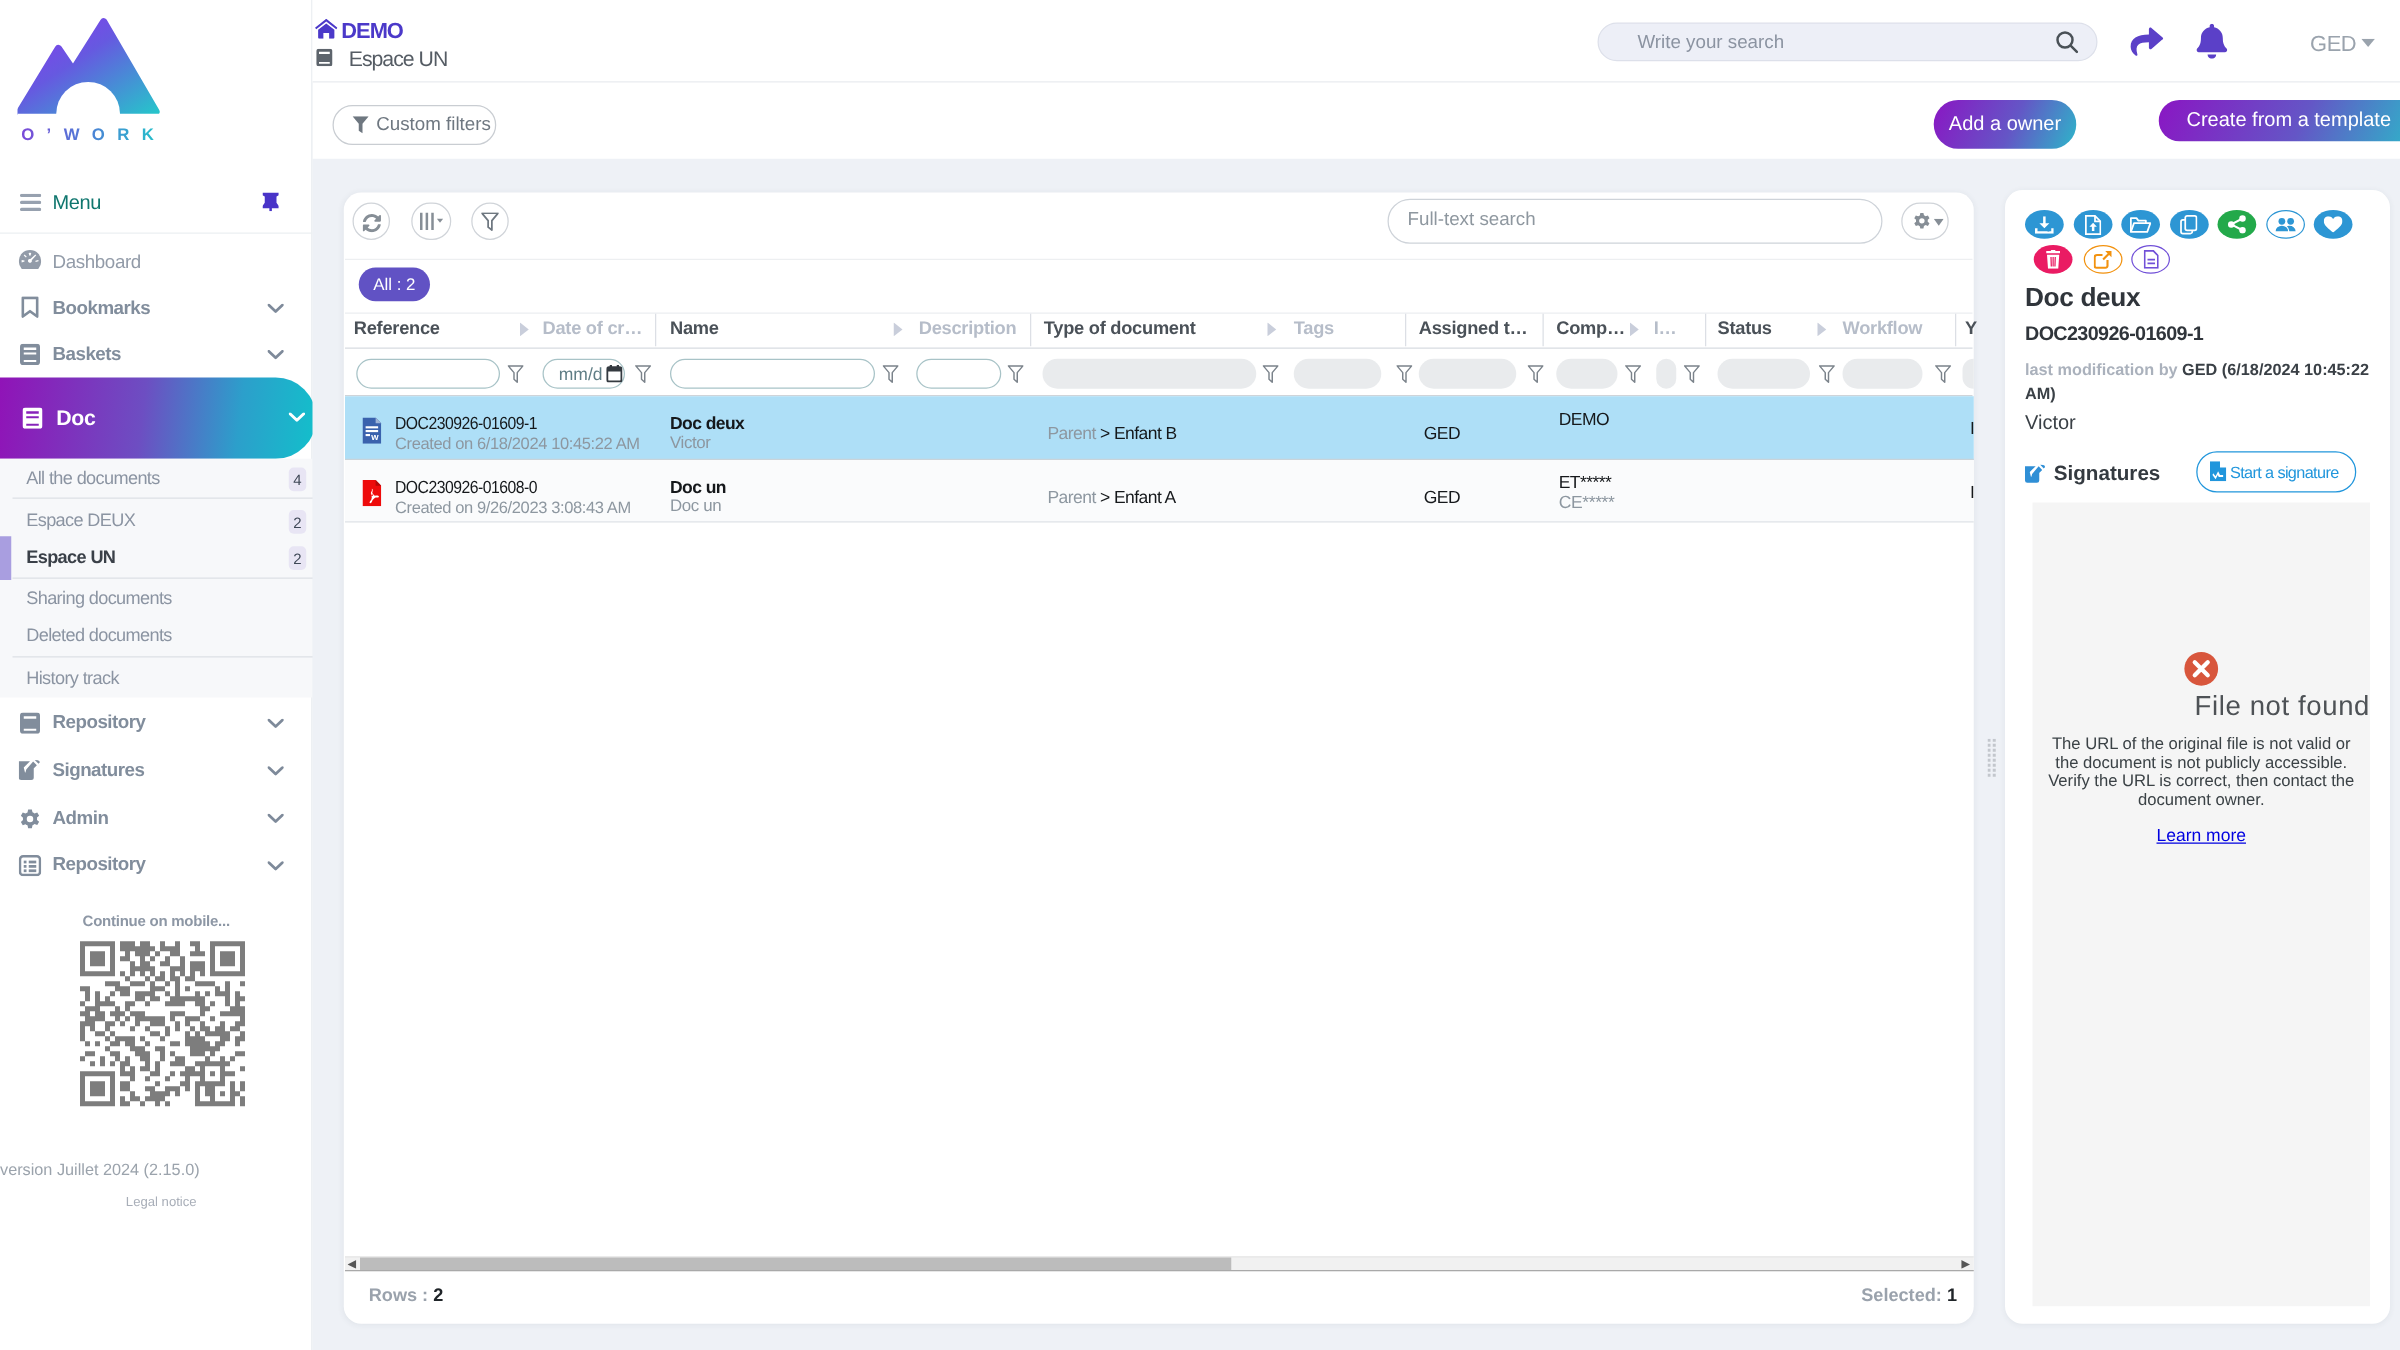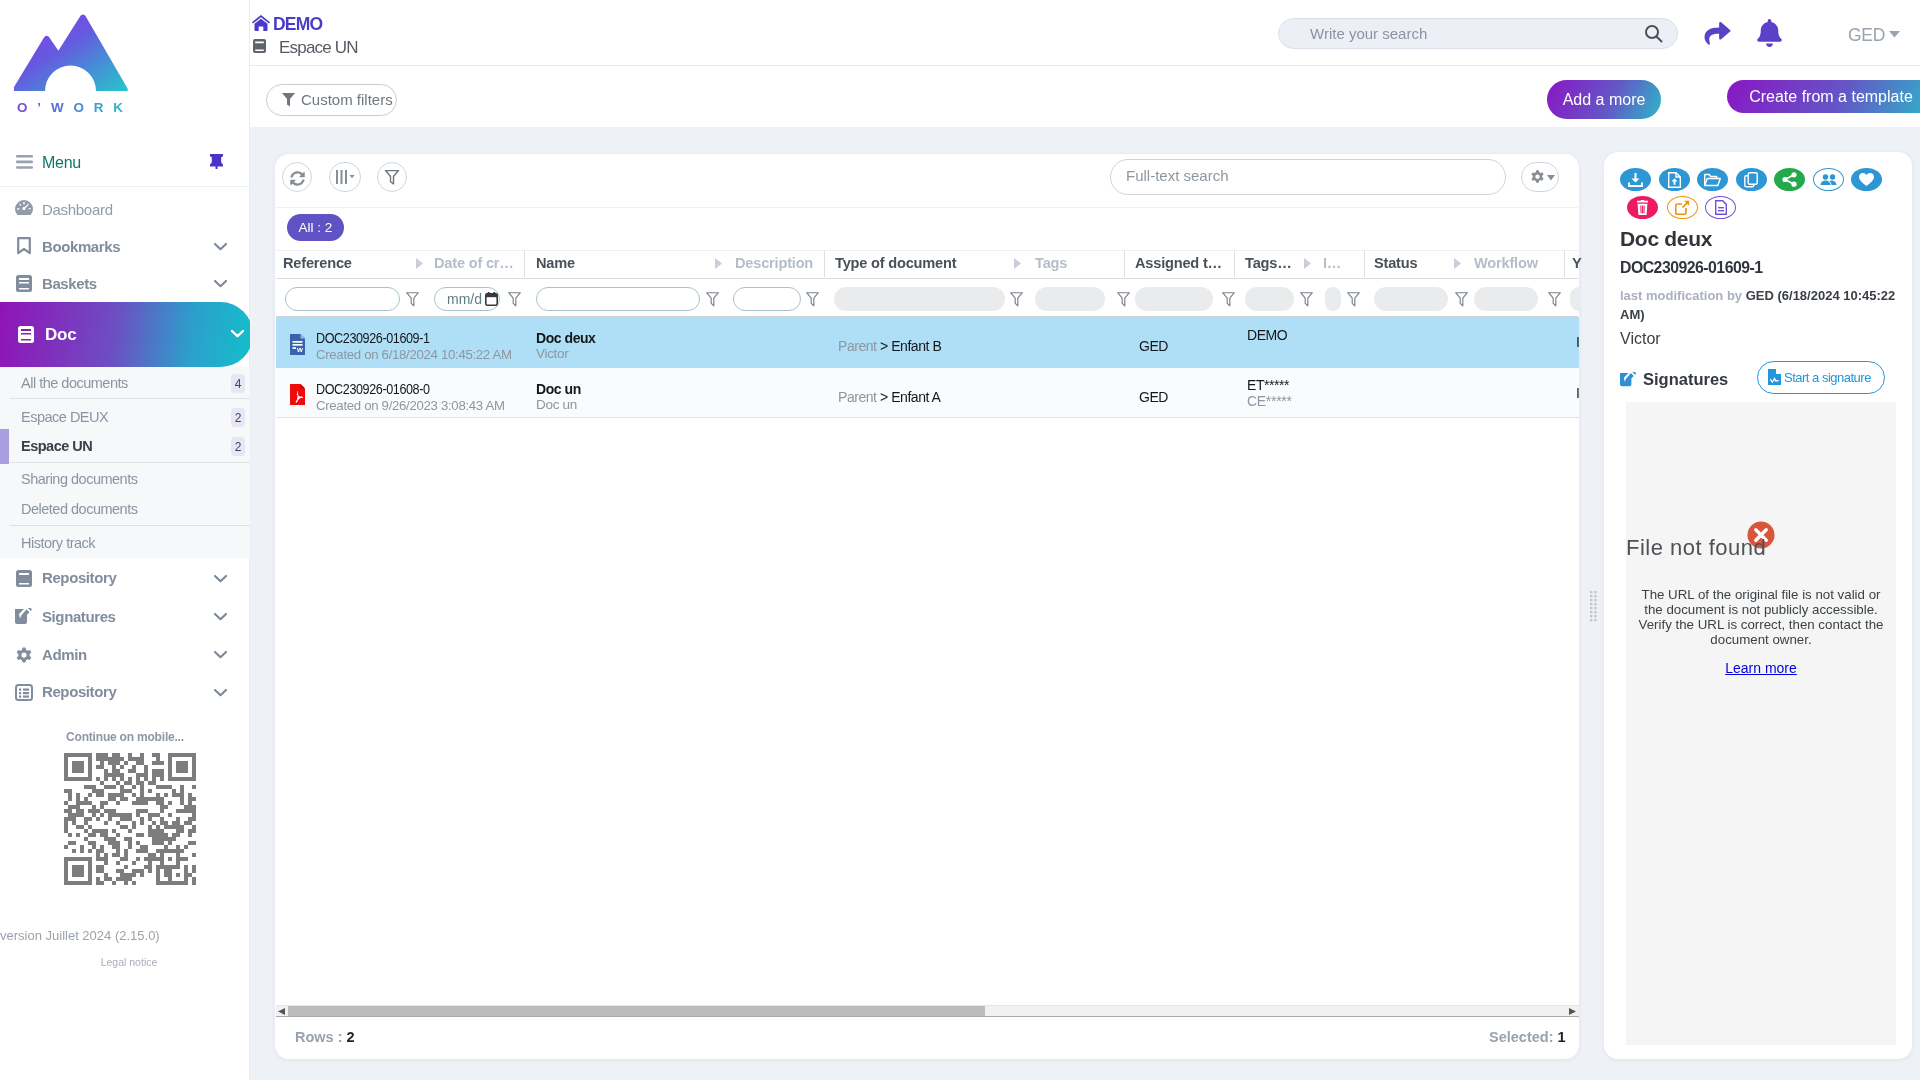--- a/index.html
+++ b/index.html
@@ -179,21 +179,21 @@
 <div class="abs" style="left:1848px;top:25px;font-size:17.5px;letter-spacing:-0.3px;color:#9aa3ad">GED</div>
 <svg class="abs" style="left:1889px;top:31px" width="11" height="7" viewBox="0 0 11 7" fill="#9aa3ad">
     <path d="M0,0 h11 l-5.5,6.5 z"></path>
   </svg>
 
 <div class="abs" style="left:266px;top:84px;width:131px;height:32px;border:1px solid #c9cdd2;border-radius:16px;background:#fff"></div>
 <svg class="abs" style="left:282px;top:93px" width="13" height="14" viewBox="0 0 13 14" fill="#6e7780">
     <path d="M0,0 h13 L8,6 v7.5 L5,11.5 V6 z"></path>
   </svg>
 <div class="abs" style="left:301px;top:91px;font-size:15px;color:#6e7780">Custom filters</div>
-<div class="gradbtn" style="left:1547px;top:80px;width:114px;height:39px">Add a more</div>
+<div class="gradbtn" style="left:1547px;top:80px;width:114px;height:39px">Add a owner</div>
 <div class="gradbtn" style="left:1727px;top:80px;width:208px;height:33px">Create from a template</div>
 
 <div class="content-bg"></div>
 
 <svg class="abs" style="left:1590px;top:591px" width="7" height="31" viewBox="0 0 7 31" fill="#c3c7cd">
     <rect x="0" y="0" width="2.4" height="2.4"></rect>
     <rect x="4.2" y="0" width="2.4" height="2.4"></rect>
     <rect x="0" y="4" width="2.4" height="2.4"></rect>
     <rect x="4.2" y="4" width="2.4" height="2.4"></rect>
     <rect x="0" y="8" width="2.4" height="2.4"></rect>
@@ -241,21 +241,21 @@
 </div>
 
 <div class="abs" style="left:276px;top:250px;width:1302px;height:1px;background:#eceef1"></div>
 <div class="colh" style="left:283px;top:255px">Reference</div>
 <div class="colh g" style="left:434px;top:255px">Date of cr…</div>
 <div class="colh" style="left:536px;top:255px">Name</div>
 <div class="colh g" style="left:735px;top:255px">Description</div>
 <div class="colh" style="left:835px;top:255px">Type of document</div>
 <div class="colh g" style="left:1035px;top:255px">Tags</div>
 <div class="colh" style="left:1135px;top:255px">Assigned t…</div>
-<div class="colh" style="left:1245px;top:255px">Tags…</div>
+<div class="colh" style="left:1245px;top:255px">Comp…</div>
 <div class="colh g" style="left:1323px;top:255px">I…</div>
 <div class="colh" style="left:1374px;top:255px">Status</div>
 <div class="colh g" style="left:1474px;top:255px">Workflow</div>
 <div class="colh" style="left:1572px;top:255px">Y</div>
 <svg class="sarr" style="left:415px" width="9" height="11" viewBox="0 0 9 11" fill="#c9cedb">
     <path d="M1,0 l7,5.5 -7,5.5 z"></path>
   </svg>
 <svg class="sarr" style="left:714px" width="9" height="11" viewBox="0 0 9 11" fill="#c9cedb">
     <path d="M1,0 l7,5.5 -7,5.5 z"></path>
   </svg>
@@ -452,15 +452,15 @@
 <div class="abs" style="left:1757px;top:361px;width:128px;height:33px;border:1px solid #2196dc;border-radius:17px"></div>
 <svg class="abs" style="left:1768px;top:369px" width="13" height="16" viewBox="0 0 13 16" fill="#2196dc">
     <path d="M0,0 h8 l5,5 v11 H0 z M8,0 v5 h5 z M2.5,9.5 l2,2.5 2,-4 1.5,3 h2.5 v1.5 h-3.5 l-.8,-1.6 -1.7,3.4 -2.5,-3.3 z" fill-rule="evenodd"></path>
   </svg>
 <div class="abs" style="left:1784px;top:370px;font-size:13px;letter-spacing:-0.5px;color:#2196dc">Start a signature</div>
 <div class="abs" style="left:1626px;top:402px;width:270px;height:643px;background:#f5f5f5"></div>
 <svg class="abs" style="left:1747px;top:521px" width="28" height="28" viewBox="0 0 28 28">
     <circle cx="14" cy="14" r="13.5" fill="#d8563c"></circle>
     <path d="M8.8,8.8 L19.2,19.2 M19.2,8.8 L8.8,19.2" stroke="#fff" stroke-width="3.4" stroke-linecap="round"></path>
   </svg>
-<div class="abs" style="left:1626px;top:535px;width:270px;text-align:left;font-size:22px;letter-spacing:0.5px;color:#4e5256">File not found</div>
+<div class="abs" style="left:1626px;top:552px;width:270px;text-align:right;font-size:22px;letter-spacing:0.5px;color:#4e5256">File not found</div>
 <div class="abs" style="left:1626px;top:588px;width:270px;text-align:center;font-size:13.3px;color:#3b4246;line-height:14.9px">The URL of the original file is not valid or<br>the document is not publicly accessible.<br>Verify the URL is correct, then contact the<br>document owner.</div>
 <div class="abs" style="left:1626px;top:660px;width:270px;text-align:center;font-size:14px;color:#0000e0"><span style="text-decoration:underline">Learn more</span></div>
 
 </body></html>

